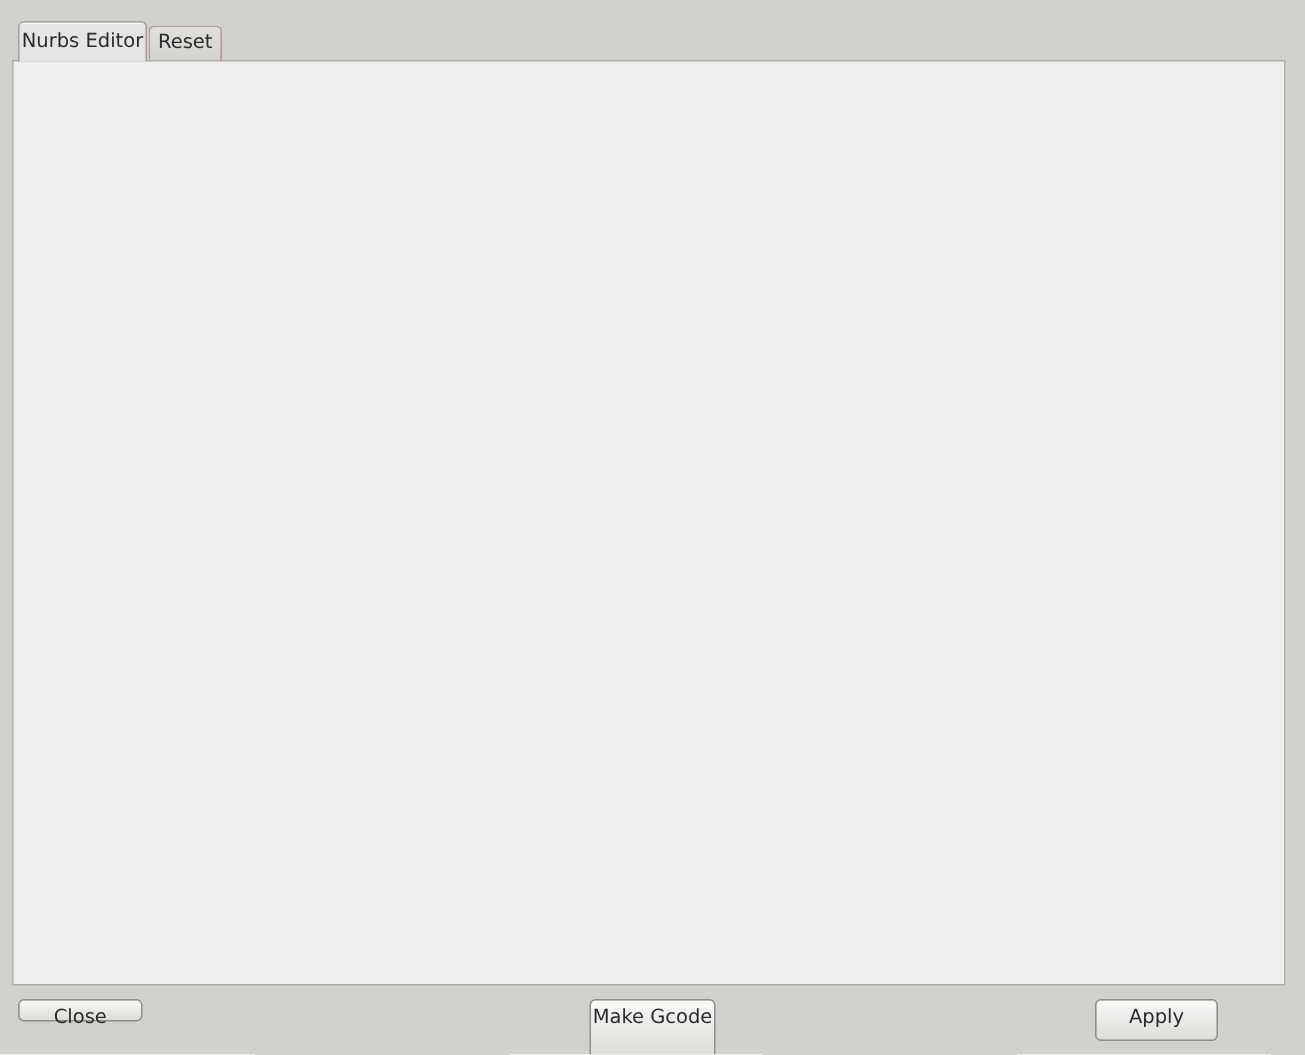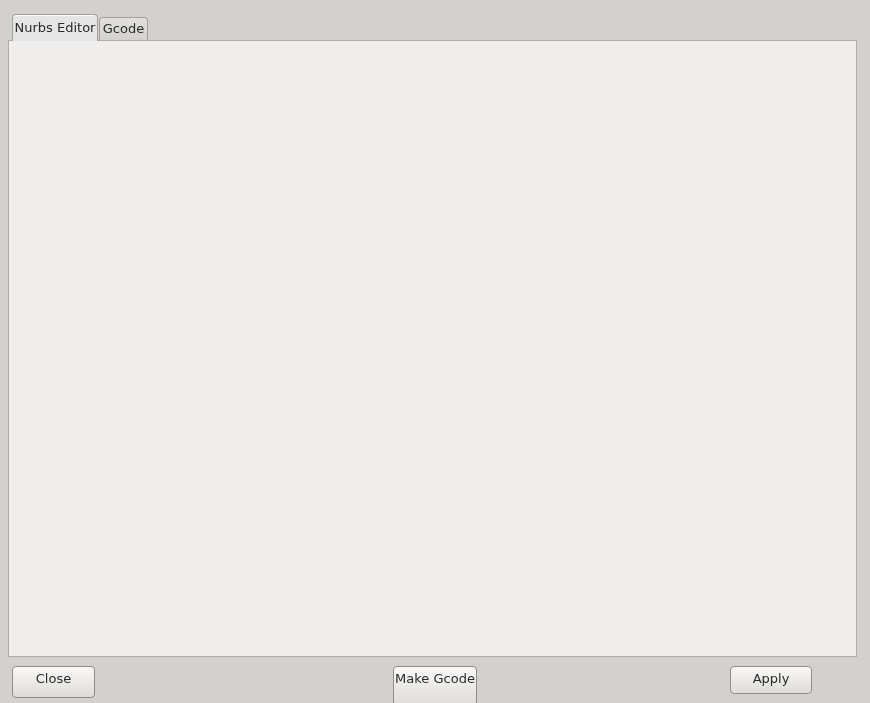--- a/index.html
+++ b/index.html
@@ -46,21 +46,21 @@
   }
   .plot svg { position:absolute; left:0; top:0; }
   .dimtxt { font-family:"DejaVu Sans","Liberation Sans",sans-serif; font-size:21px; fill:#ff8e8e; }
 </style>
 </head>
 <body>
 
 <div class="app">
 
   <div class="tab active"><span>Nurbs Editor</span></div>
-  <div class="tab inactive"><span>Gcode</span></div>
+  <div class="tab inactive"><span>Reset</span></div>
 
   <div class="panel"></div>
 
   <div class="lbl" style="left:30px; top:67px;">Tool</div>
   <div class="spin" style="left:118px; top:61px; width:77px; height:26px;">
     <span class="val">0</span>
     <span class="btns">
         <i class="arr-up"></i>
         <i class="arr-dn"></i>
       </span>
@@ -324,17 +324,17 @@
   <div class="btn" style="left:313px; top:611px; width:83px;">Invert Y</div>
   <div class="btn" style="left:494px; top:611px; width:84px;">Reset View</div>
   <div class="spin" style="left:676px; top:611px; width:69px; height:26px;">
     <span class="val">2.00</span>
     <span class="btns">
         <i class="arr-up"></i>
         <i class="arr-dn"></i>
       </span>
   </div>
 
-  <div class="btn" style="left:12px; top:666px; width:83px; height:32px;">Close</div>
+  <div class="btn" style="left:12px; top:666px; width:83px; height:15px;">Close</div>
   <div class="btn" style="left:393px; top:666px; width:84px; height:40px;">Make Gcode</div>
   <div class="btn" style="left:730px; top:666px; width:82px; height:28px;">Apply</div>
 
 </div>
 
 </body></html>

